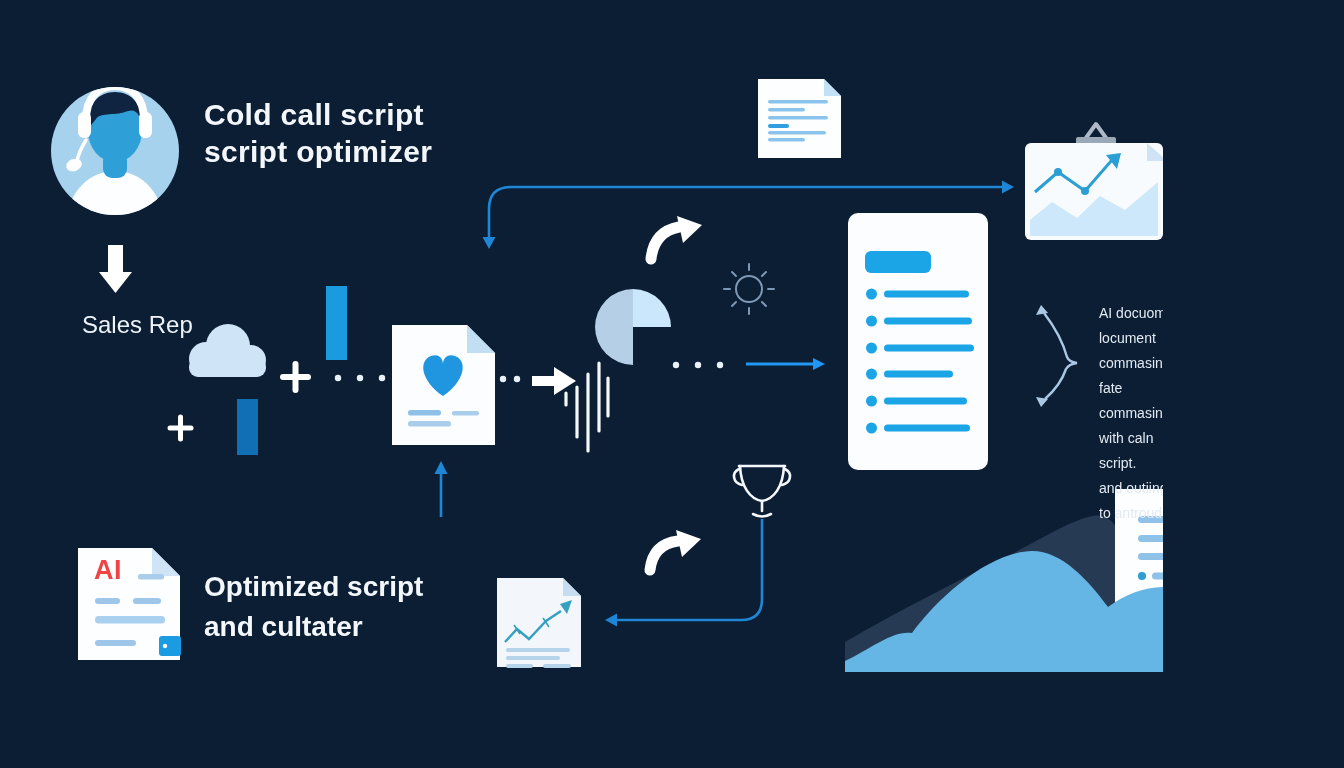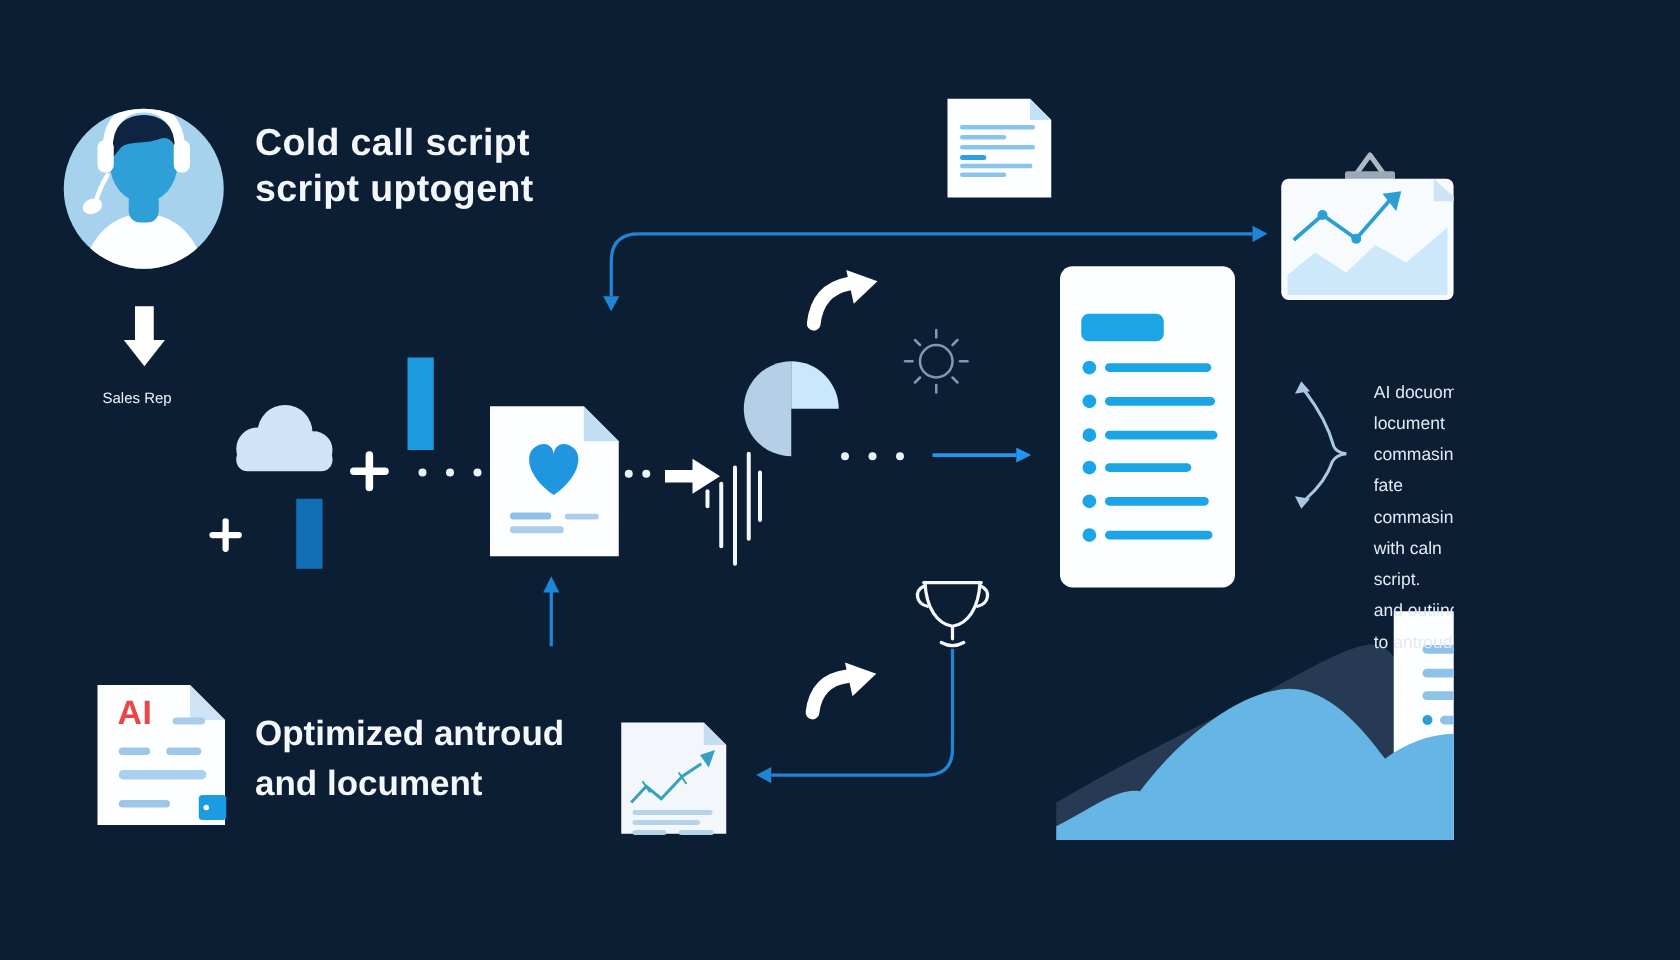--- a/index.html
+++ b/index.html
@@ -4,21 +4,21 @@
 <style>
   html,body{margin:0;padding:0;background:#0c1e33;}
   .stage{
     position:relative;width:1163px;height:768px;overflow:hidden;
     background:#0c1e33;
     font-family:"Liberation Sans", sans-serif;
   }
   .art{position:absolute;left:0;top:0;}
   .txt{position:absolute;color:#f3f7fb;}
   .title{left:204px;top:96px;font-size:30px;line-height:37px;font-weight:600;letter-spacing:.3px;}
-  .sales-rep{left:82px;top:311px;font-size:12px;font-weight:500;color:#eef3f9;}
+  .sales-rep{left:82px;top:311px;font-size:24px;font-weight:500;color:#eef3f9;}
   .result{left:204px;top:567px;font-size:28px;line-height:40px;font-weight:600;}
   .annotation{left:1099px;top:301px;font-size:14px;line-height:25px;font-weight:500;color:#e2eaf3;}
   .ai-badge{left:94px;top:555px;font-size:27px;font-weight:700;color:#ef4444;letter-spacing:.5px;}
 </style>
 </head>
 <body>
 
 <div class="stage">
 
   <svg class="art" width="1344" height="768" viewBox="0 0 1344 768">
@@ -249,28 +249,28 @@
       <circle cx="1142" cy="576" r="4" fill="#2b9fd4"></circle>
       <rect x="1152" y="572.5" width="64" height="7" rx="3.5" fill="#8ec2e9"></rect>
     </g>
     <g>
       <path d="M 845,672 L 845,661 C 872,648 893,630 912,633 C 940,595 990,552 1032,551 C 1062,551 1088,580 1108,607 C 1130,590 1158,583 1184,589 C 1220,600 1262,632 1300,658 C 1312,664 1326,669 1336,672 Z" fill="#66b6e5"></path>
     </g>
   </svg>
 
   <div class="txt title">
     <div>Cold call script</div>
-    <div>script uptogent</div>
+    <div>script optimizer</div>
   </div>
 
   <div class="txt sales-rep">Sales Rep</div>
 
   <div class="txt result">
-    <div>Optimized antroud</div>
-    <div>and locument</div>
+    <div>Optimized script</div>
+    <div>and cultater</div>
   </div>
 
   <div class="txt annotation">
     <div>AI docuomt locument</div>
     <div>commasing fate commasing</div>
     <div>with caln script.</div>
     <div>and outiing to antroud</div>
   </div>
 
   <div class="txt ai-badge">AI</div>

